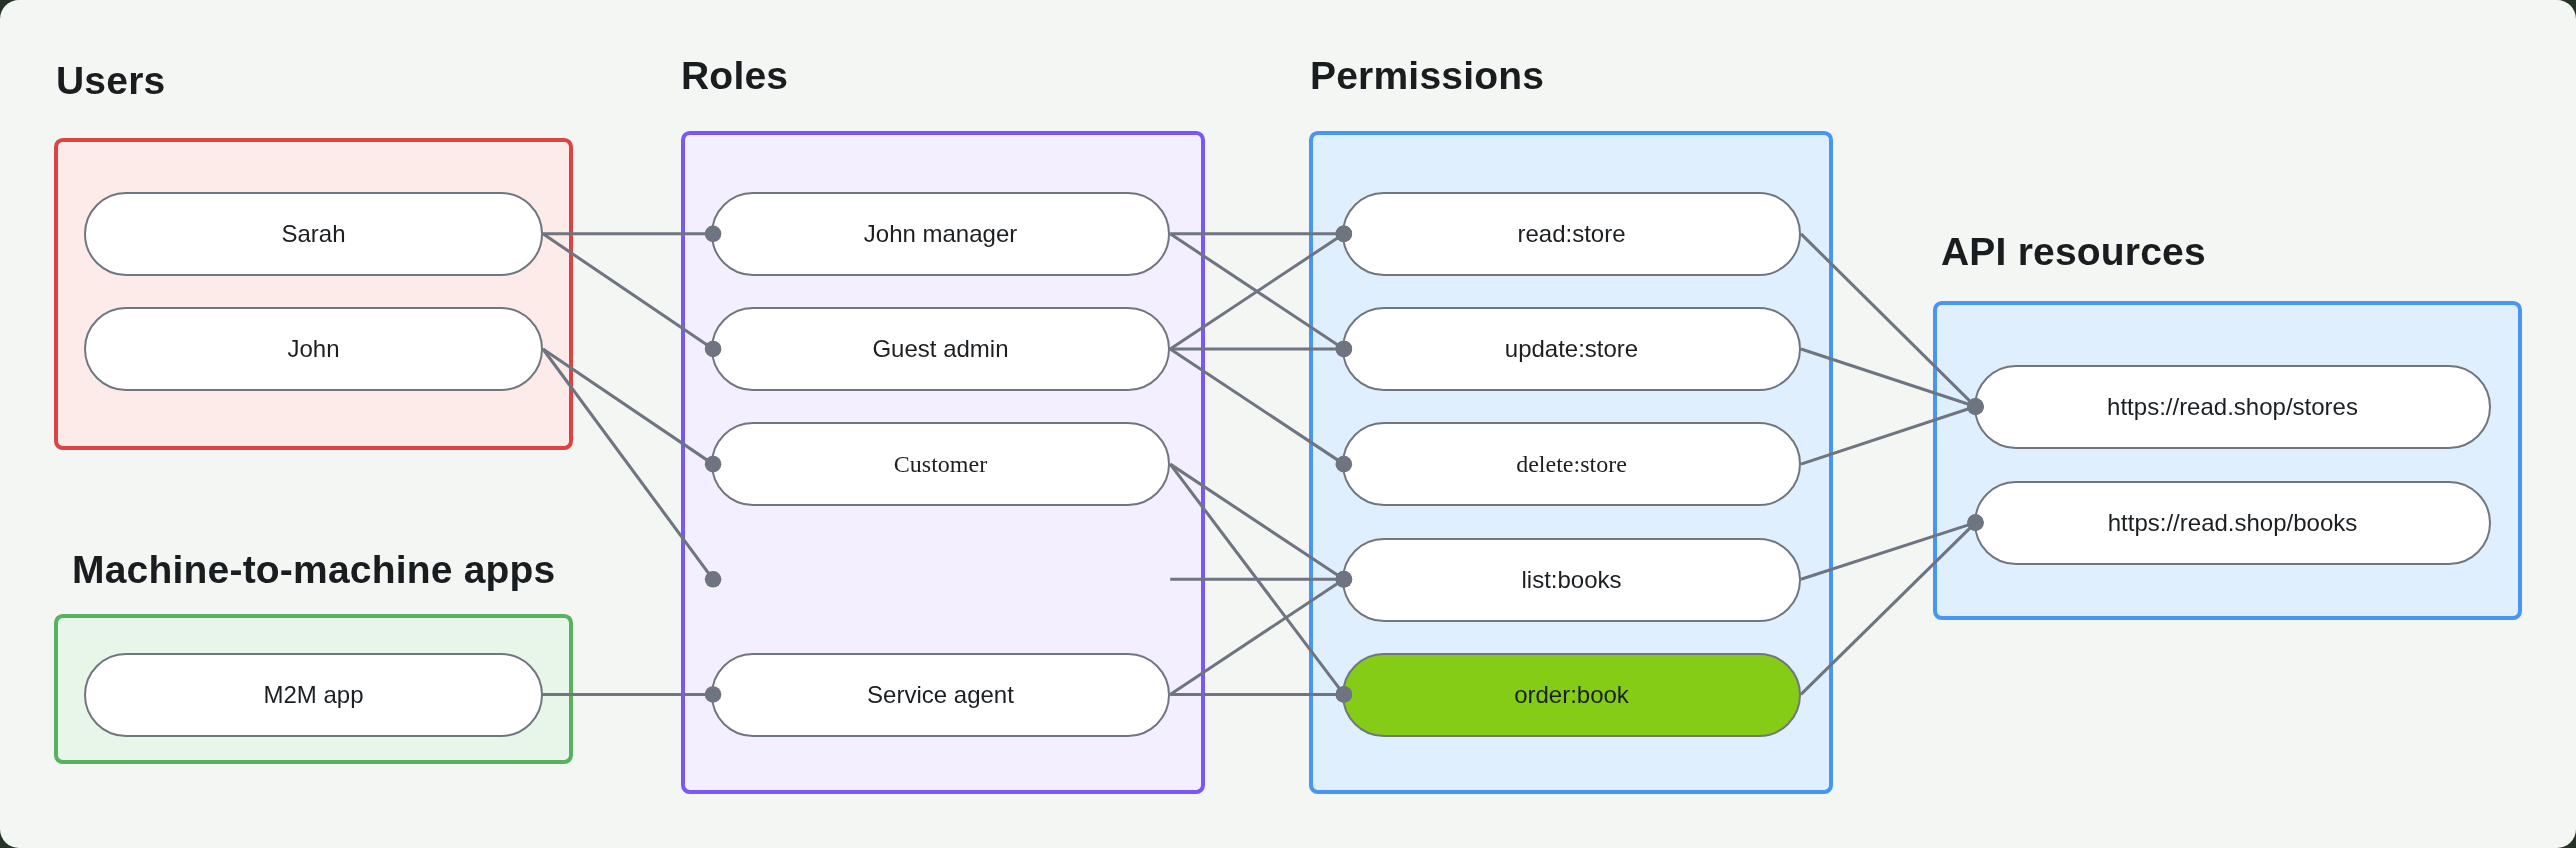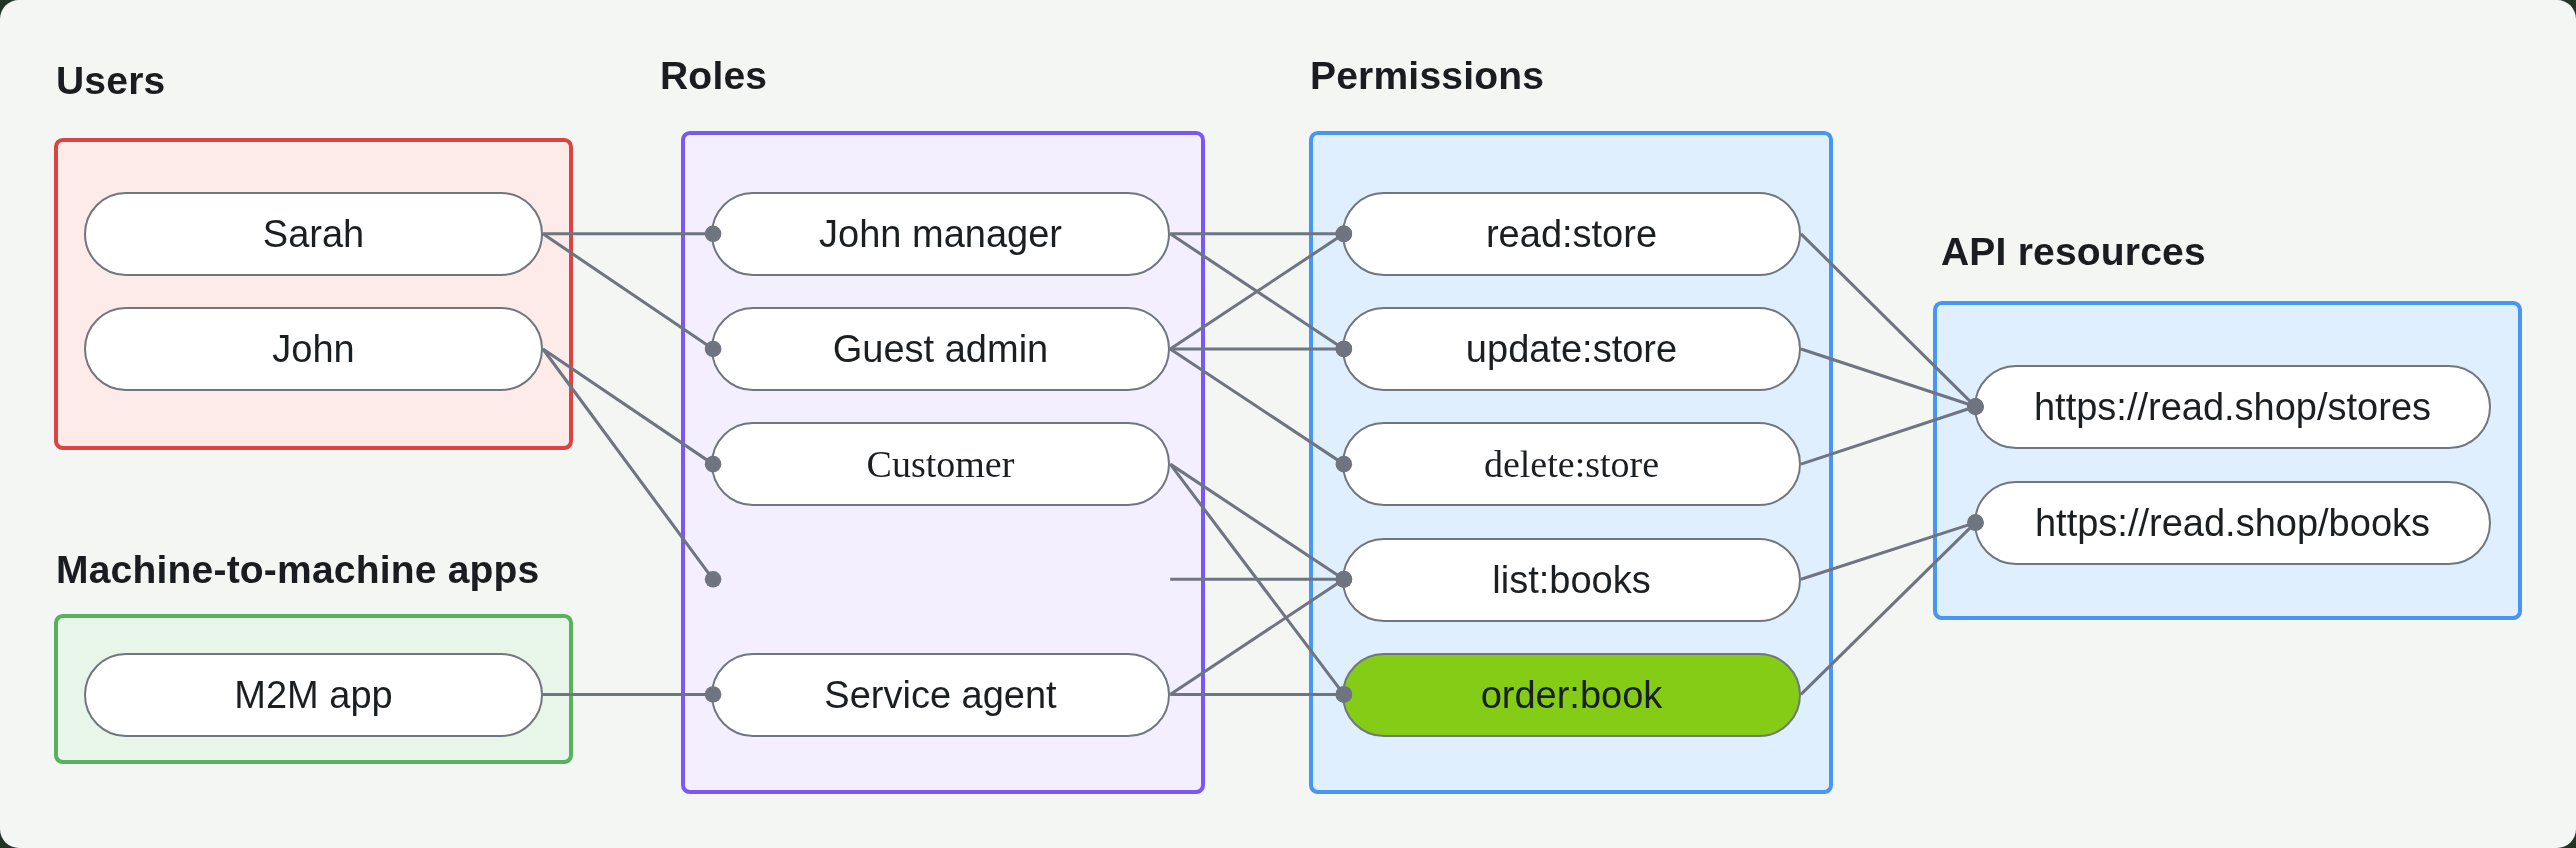--- a/index.html
+++ b/index.html
@@ -31,21 +31,21 @@
     box-sizing:border-box;
   }
   .pill{
     position:absolute;
     height:84px;
     background:#FFFFFF;
     border:2.6px solid #70767E;
     border-radius:42px;
     box-sizing:border-box;
     display:flex;align-items:center;justify-content:center;
-    font-size:38px;
+    font-size:24px;
     color:#1C1F22;
     white-space:nowrap;
     z-index:2;
   }
   .col-users{left:84px;width:459px;}
   .col-roles{left:711px;width:459px;}
   .col-perms{left:1342px;width:459px;}
   .col-api{left:1974px;width:517px;}
   .row-0{top:192px;}
   .row-1{top:307px;}
@@ -55,22 +55,22 @@
   .row-api-0{top:365px;}
   .row-api-1{top:481px;}
   
   .gbox-users{left:54px;top:138px;width:519px;height:312px;}
   .gbox-m2m{left:54px;top:614px;width:519px;height:150px;}
   .gbox-roles{left:681px;top:131px;width:524px;height:663px;}
   .gbox-perms{left:1309px;top:131px;width:524px;height:663px;}
   .gbox-api{left:1933px;top:301px;width:589px;height:319px;}
   
   .glabel-users{left:56px;top:59px;}
-  .glabel-m2m{left:56px;top:548px;}
-  .glabel-roles{left:660px;top:54px;}
+  .glabel-m2m{left:72px;top:548px;}
+  .glabel-roles{left:681px;top:54px;}
   .glabel-perms{left:1310px;top:54px;}
   .glabel-api{left:1941px;top:230px;}
   #edges{
     position:absolute;left:0;top:0;width:2576px;height:848px;
     z-index:3;
     pointer-events:none;
   }
 </style>
 </head>
 <body style="background: rgb(35, 52, 39);">

